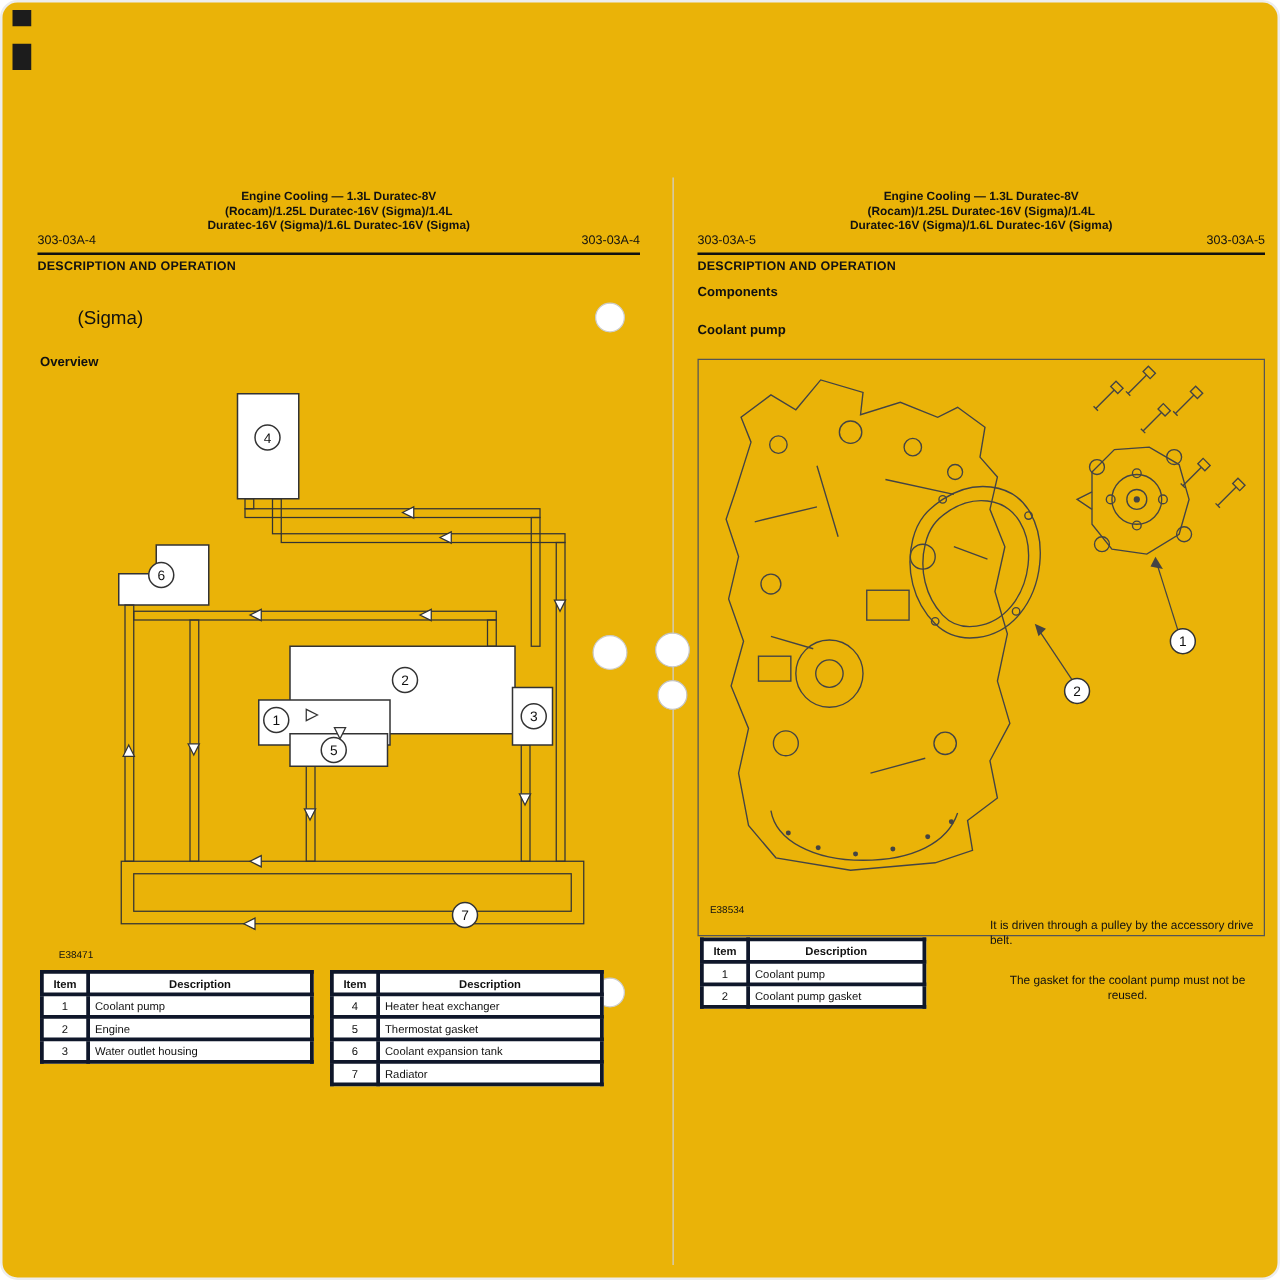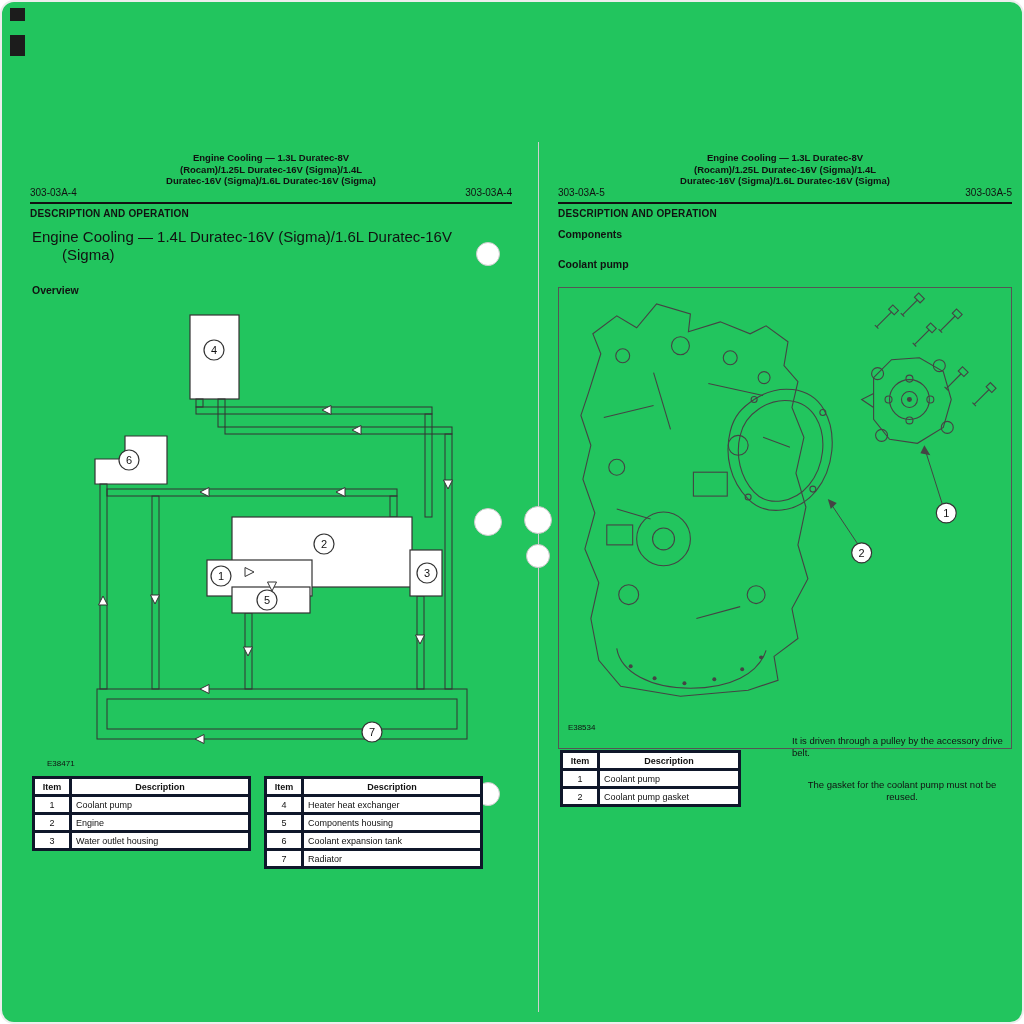--- a/index.html
+++ b/index.html
@@ -1,16 +1,16 @@
 <!DOCTYPE html>
 <html><head>
 <meta charset="utf-8">
 <style>
   html,body{margin:0;padding:0;background:#fff;}
-  .canvas{position:relative;width:1024px;height:1024px;background:#22c55e;color:#111;
+  .canvas{position:relative;width:1024px;height:1024px;background:#eab308;color:#111;
     font-family:"Liberation Sans",sans-serif;box-sizing:border-box;
     border:2px solid #ededed;border-radius:14px;overflow:hidden;}
   .reg{position:absolute;background:#1c1c1c;}
   .reg1{left:8px;top:6px;width:15px;height:13px;}
   .reg2{left:8px;top:33px;width:15px;height:21px;}
   .spine{position:absolute;left:536px;top:140px;width:1px;height:870px;background:#cfcfcf;}
   .hole{position:absolute;border:1.5px solid #ccc;border-radius:50%;background:#fff;box-sizing:border-box;}
   .h1{left:474px;top:240px;width:24px;height:24px;}
   .h2{left:472px;top:506px;width:28px;height:28px;}
   .h3{left:474px;top:780px;width:24px;height:24px;}
@@ -76,21 +76,21 @@
     <div class="hdr">
       <div>Engine Cooling — 1.3L Duratec-8V</div>
       <div>(Rocam)/1.25L Duratec-16V (Sigma)/1.4L</div>
       <div>Duratec-16V (Sigma)/1.6L Duratec-16V (Sigma)</div>
     </div>
     <div class="pcode pl">303-03A-4</div>
     <div class="pcode pr">303-03A-4</div>
     <div class="rule"></div>
     <div class="sect">DESCRIPTION AND OPERATION</div>
     <div class="doc-title">
-      <span>Engine Cooling — 1.4L Duratec-16V (Sigma)/1.6L Duratec-16V</span><br>
+      <br>
       <span class="l2">(Sigma)</span>
     </div>
     <div class="subhead ov">Overview</div>
 
     <svg class="schematic" viewBox="0 0 450 470">
 
       <rect class="box" x="150" y="11" width="49" height="84"></rect>
       <path class="box" d="M55,155 L55,180 L127,180 L127,132 L85,132 L85,155 Z"></path>
 
       <g>
@@ -192,21 +192,21 @@
           <th class="c-d">Description</th>
         </tr>
       </thead>
       <tbody>
         <tr>
             <td class="c-i">4</td>
             <td class="c-d">Heater heat exchanger</td>
           </tr>
         <tr>
             <td class="c-i">5</td>
-            <td class="c-d">Components housing</td>
+            <td class="c-d">Thermostat gasket</td>
           </tr>
         <tr>
             <td class="c-i">6</td>
             <td class="c-d">Coolant expansion tank</td>
           </tr>
         <tr>
             <td class="c-i">7</td>
             <td class="c-d">Radiator</td>
           </tr>
       </tbody>

